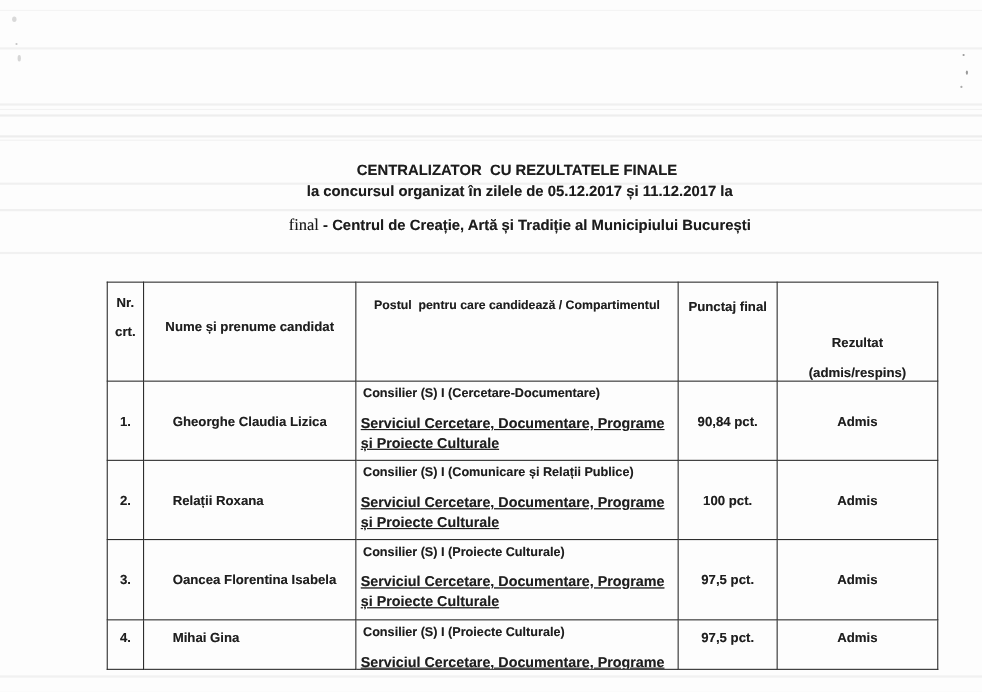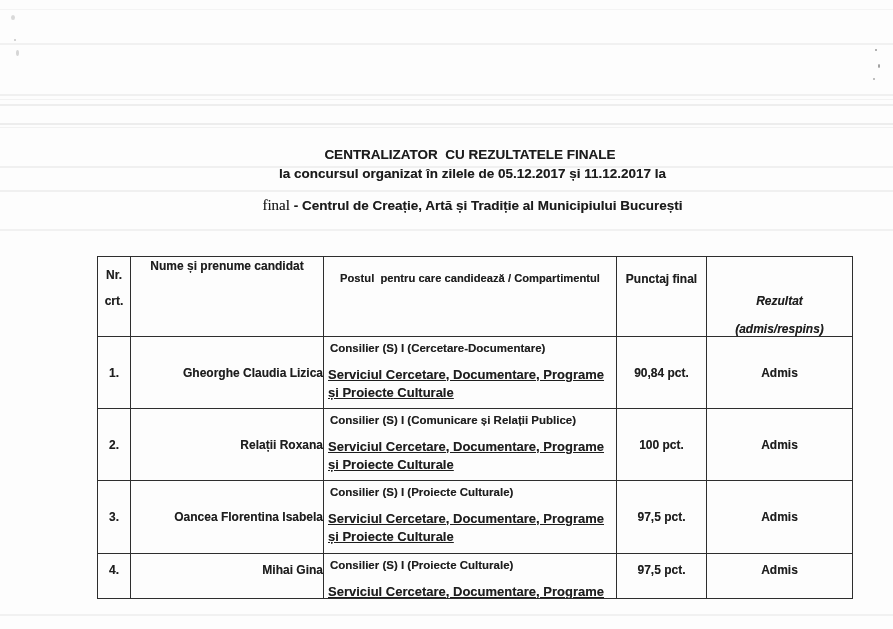--- a/index.html
+++ b/index.html
@@ -53,29 +53,29 @@
   }
   .results th,.results td{
     border:1.4px solid #2e2e2e;
     padding:0;overflow:hidden;
   }
   
   tr.hrow{height:67px;}
   .results th{vertical-align:top;text-align:center;font-weight:bold;}
   th.hc1 .hl{line-height:26px;}
   th.hc1{padding-top:5px;}
-  th.hc2{padding-top:2px;}
+  th.hc2{padding-top:33px;}
   th.hc3{padding-top:15px;font-size:11.2px;white-space:pre;}
   th.hc4{padding-top:15px;}
-  th.hc5{padding-top:37px;font-style:italic;}
+  th.hc5{padding-top:47px;}
   th.hc5 .hl2{margin-top:14px;}
   
   tr.r1{height:72px;} tr.r2{height:72px;} tr.r3{height:73px;} tr.r4{height:45px;}
   td.nr,td.score,td.result{text-align:center;vertical-align:middle;}
-  td.name{vertical-align:middle;padding-left:26px;text-align:right;}
+  td.name{vertical-align:middle;padding-left:26px;}
   td.postcell{vertical-align:top;}
   .pos{margin:3px 0 0 6px;line-height:16px;font-size:11.5px;white-space:nowrap;}
   .dept{margin:10px 0 0 4px;line-height:18px;font-size:13px;white-space:pre-line;text-decoration:underline;}
   
   tr.r4 td.nr,tr.r4 td.name,tr.r4 td.score,tr.r4 td.result{
     vertical-align:top;padding-top:9px;
   }
   tr.r4 .clipbox{height:44px;overflow:hidden;}
   
   .page, .results{text-shadow:0 0 .4px rgba(20,20,20,.45);}

